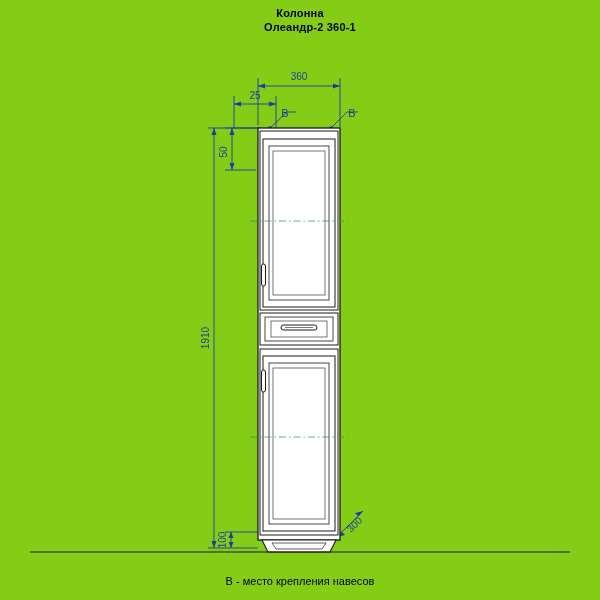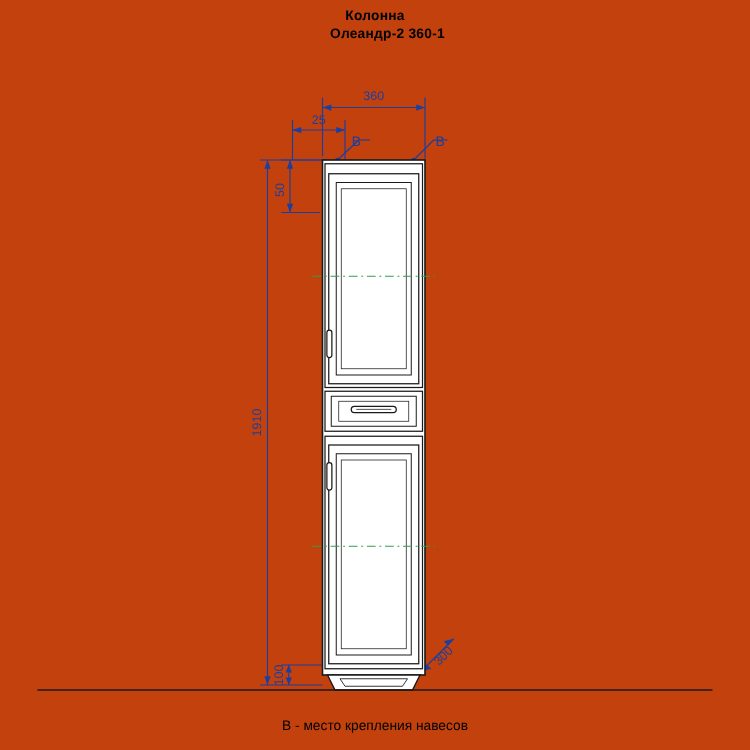--- a/index.html
+++ b/index.html
@@ -4,21 +4,21 @@
 <style>
   html, body {
     margin: 0;
     padding: 0;
     background: #ffffff;
   }
   #page {
     position: relative;
     width: 600px;
     height: 600px;
-    background: #c2410c;
+    background: #84cc16;
     font-family: "Liberation Sans", sans-serif;
     overflow: hidden;
   }
   .title-block {
     position: absolute;
     top: 6px;
     left: 0;
     width: 600px;
     text-align: center;
     color: #000;

